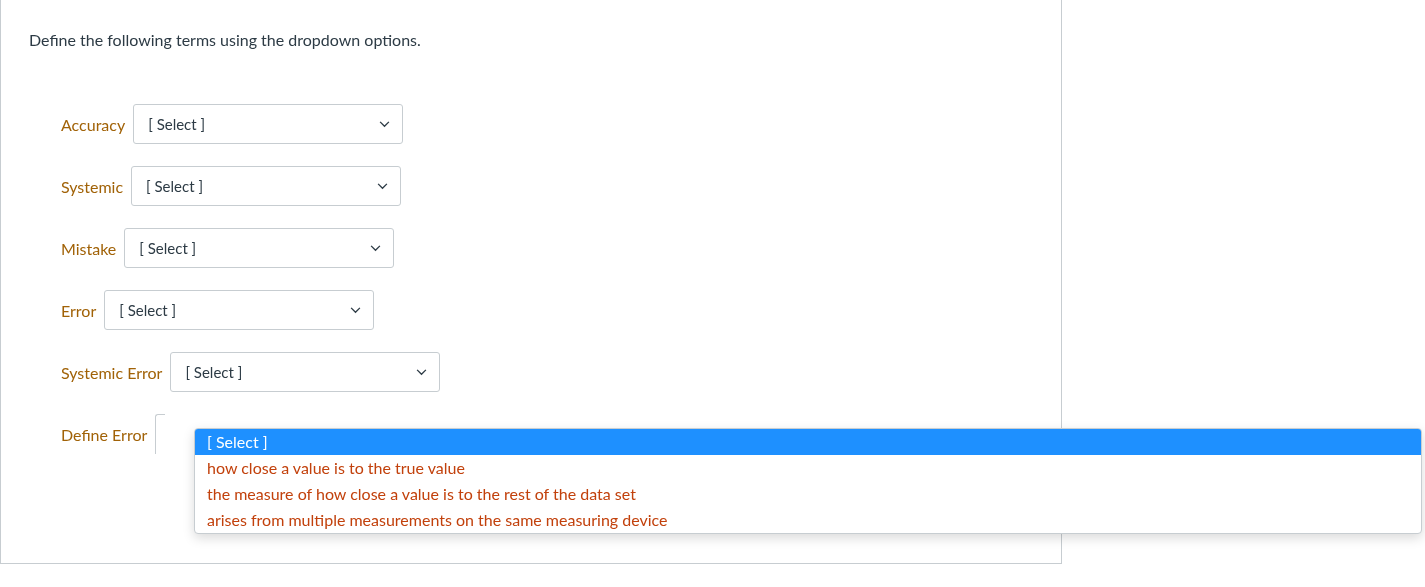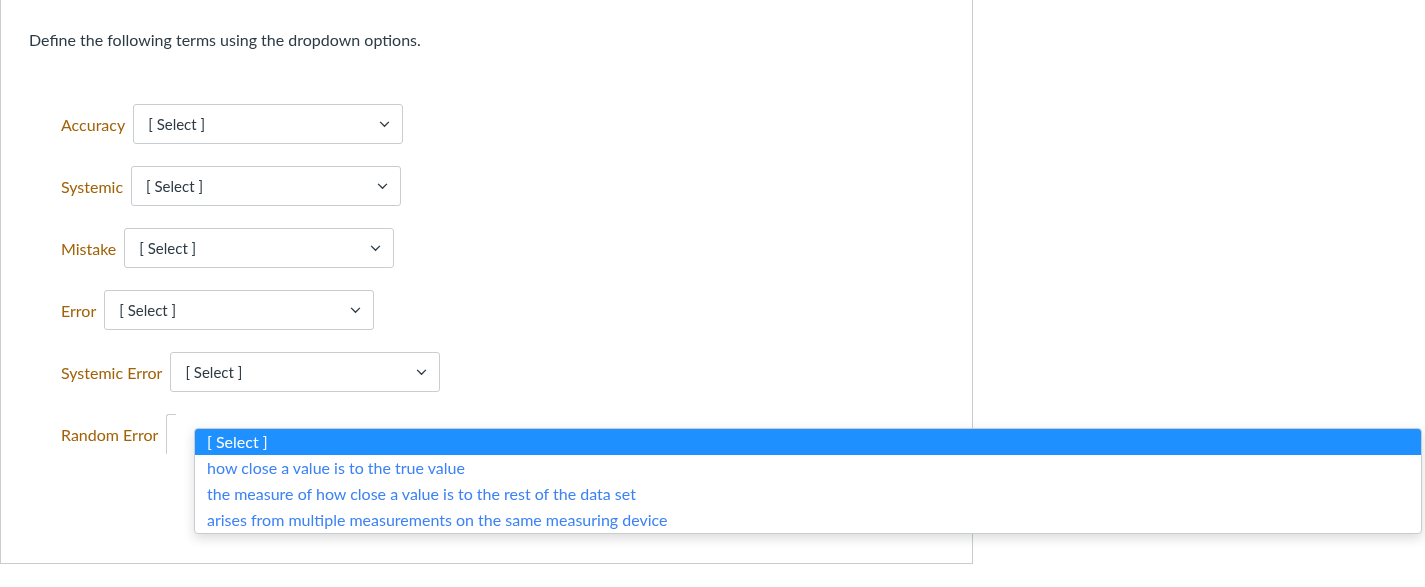--- a/index.html
+++ b/index.html
@@ -12,21 +12,21 @@
       font-size: 16px;
       color: #2d3b45;
       background: #fff;
       width: 1425px;
       height: 587px;
       position: relative;
     }
     .question-container {
       border: 1px solid #c7cdd1;
       border-top: none;
-      width: 973px;
+      width: 1062px;
       height: 564px;
       padding: 30px 28px 30px 28px;
       position: relative;
     }
     .question-prompt {
       font-size: 16px;
       color: #2d3b45;
       margin-bottom: 55px;
     }
     .terms-area {
@@ -82,21 +82,21 @@
       background: #fff;
       border: 1px solid #c7cdd1;
       border-radius: 4px;
       box-shadow: 0 4px 12px rgba(0,0,0,0.15);
       z-index: 100;
       overflow: hidden;
     }
     .dropdown-option {
       padding: 2px 12px;
       font-size: 16px;
-      color: #3b82f6;
+      color: #c2410c;
       line-height: 22px;
       white-space: nowrap;
       cursor: pointer;
     }
     .dropdown-option.highlighted {
       background: #1e90ff;
       color: #fff;
     }
   </style>
 </head>
@@ -161,21 +161,21 @@
         <span class="dropdown-value">[ Select ]</span>
         <span class="chevron">
           <svg viewBox="0 0 12 8">
               <path d="M1 1l5 5 5-5" stroke="#2d3b45" stroke-width="1.5" fill="none"></path>
             </svg>
         </span>
       </div>
     </div>
 
     <div class="term-row">
-      <span class="term-label">Random Error</span>
+      <span class="term-label">Define Error</span>
       <div class="dropdown" style="border-top:1px solid #c7cdd1; border-left:1px solid #c7cdd1; border-right:none; border-bottom:none; border-radius:3px 0 0 0; min-width:10px; width:10px; padding:0;">
       </div>
     </div>
 
   </div>
 </div>
 
 <div class="dropdown-panel">
   <div class="dropdown-option highlighted">[ Select ]</div>
   <div class="dropdown-option">how close a value is to the true value</div>

